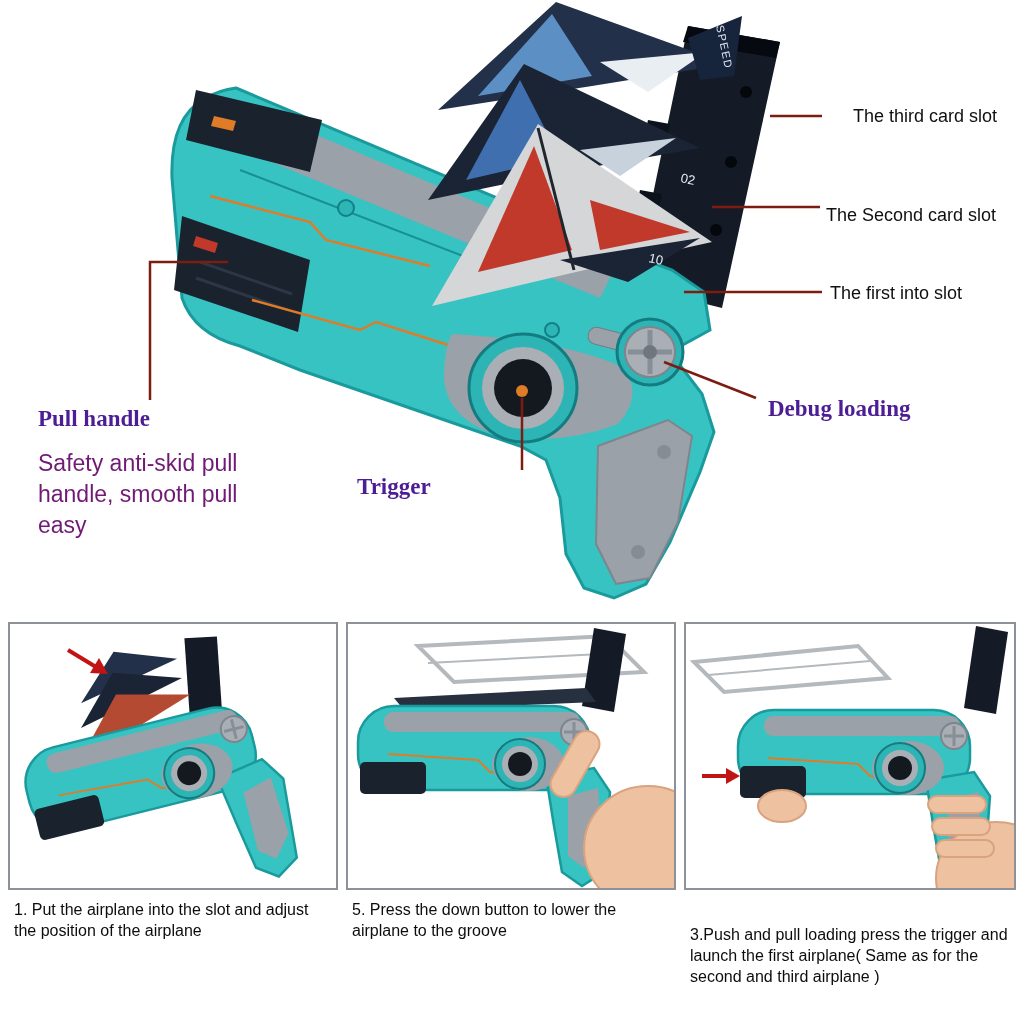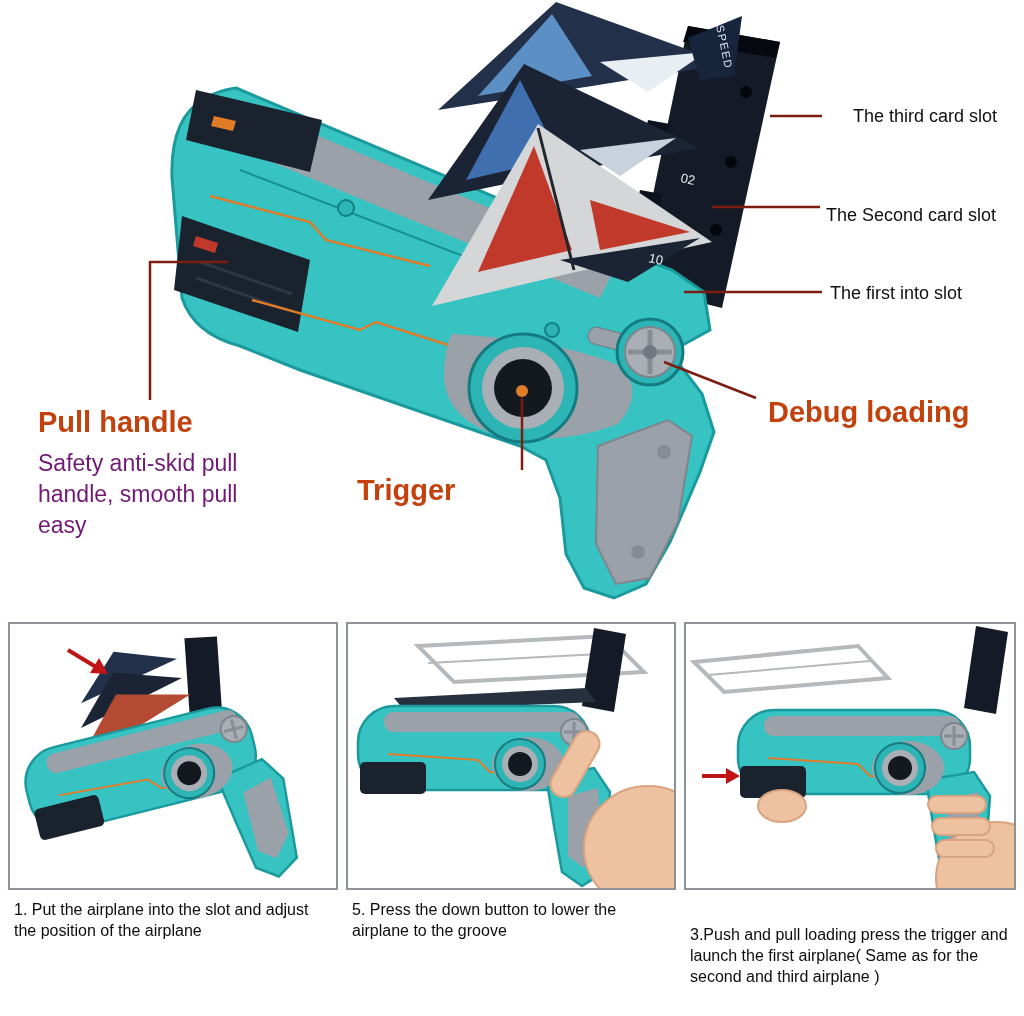--- a/index.html
+++ b/index.html
@@ -4,21 +4,21 @@
 <style>
   * { margin:0; padding:0; box-sizing:border-box; }
   html,body { background:#ffffff; }
   body {
     width:1024px; height:1016px; position:relative; overflow:hidden;
     font-family:"Liberation Sans", sans-serif; color:#101010;
   }
   .abs { position:absolute; }
   .hero-svg { position:absolute; left:0; top:0; }
   .part-label { font-size:18px; color:#101010; white-space:nowrap; }
-  .part-title { font-size:29px; font-weight:bold; color:#c2410c; white-space:nowrap; }
+  .part-title { font-size:23px; font-weight:bold; color:#4c1d95; white-space:nowrap;font-family:Liberation Serif, serif; }
   .part-desc  { font-size:23px; color:#701a75; line-height:1.35; width:238px; }
   .panel {
     position:absolute; top:622px; width:330px; height:268px;
     border:2px solid #8d9298; background:#ffffff;
   }
   .panel svg { display:block; }
   .caption { position:absolute; font-size:16px; color:#0d0d0d; line-height:1.3; }
 </style>
 </head>
 <body>

